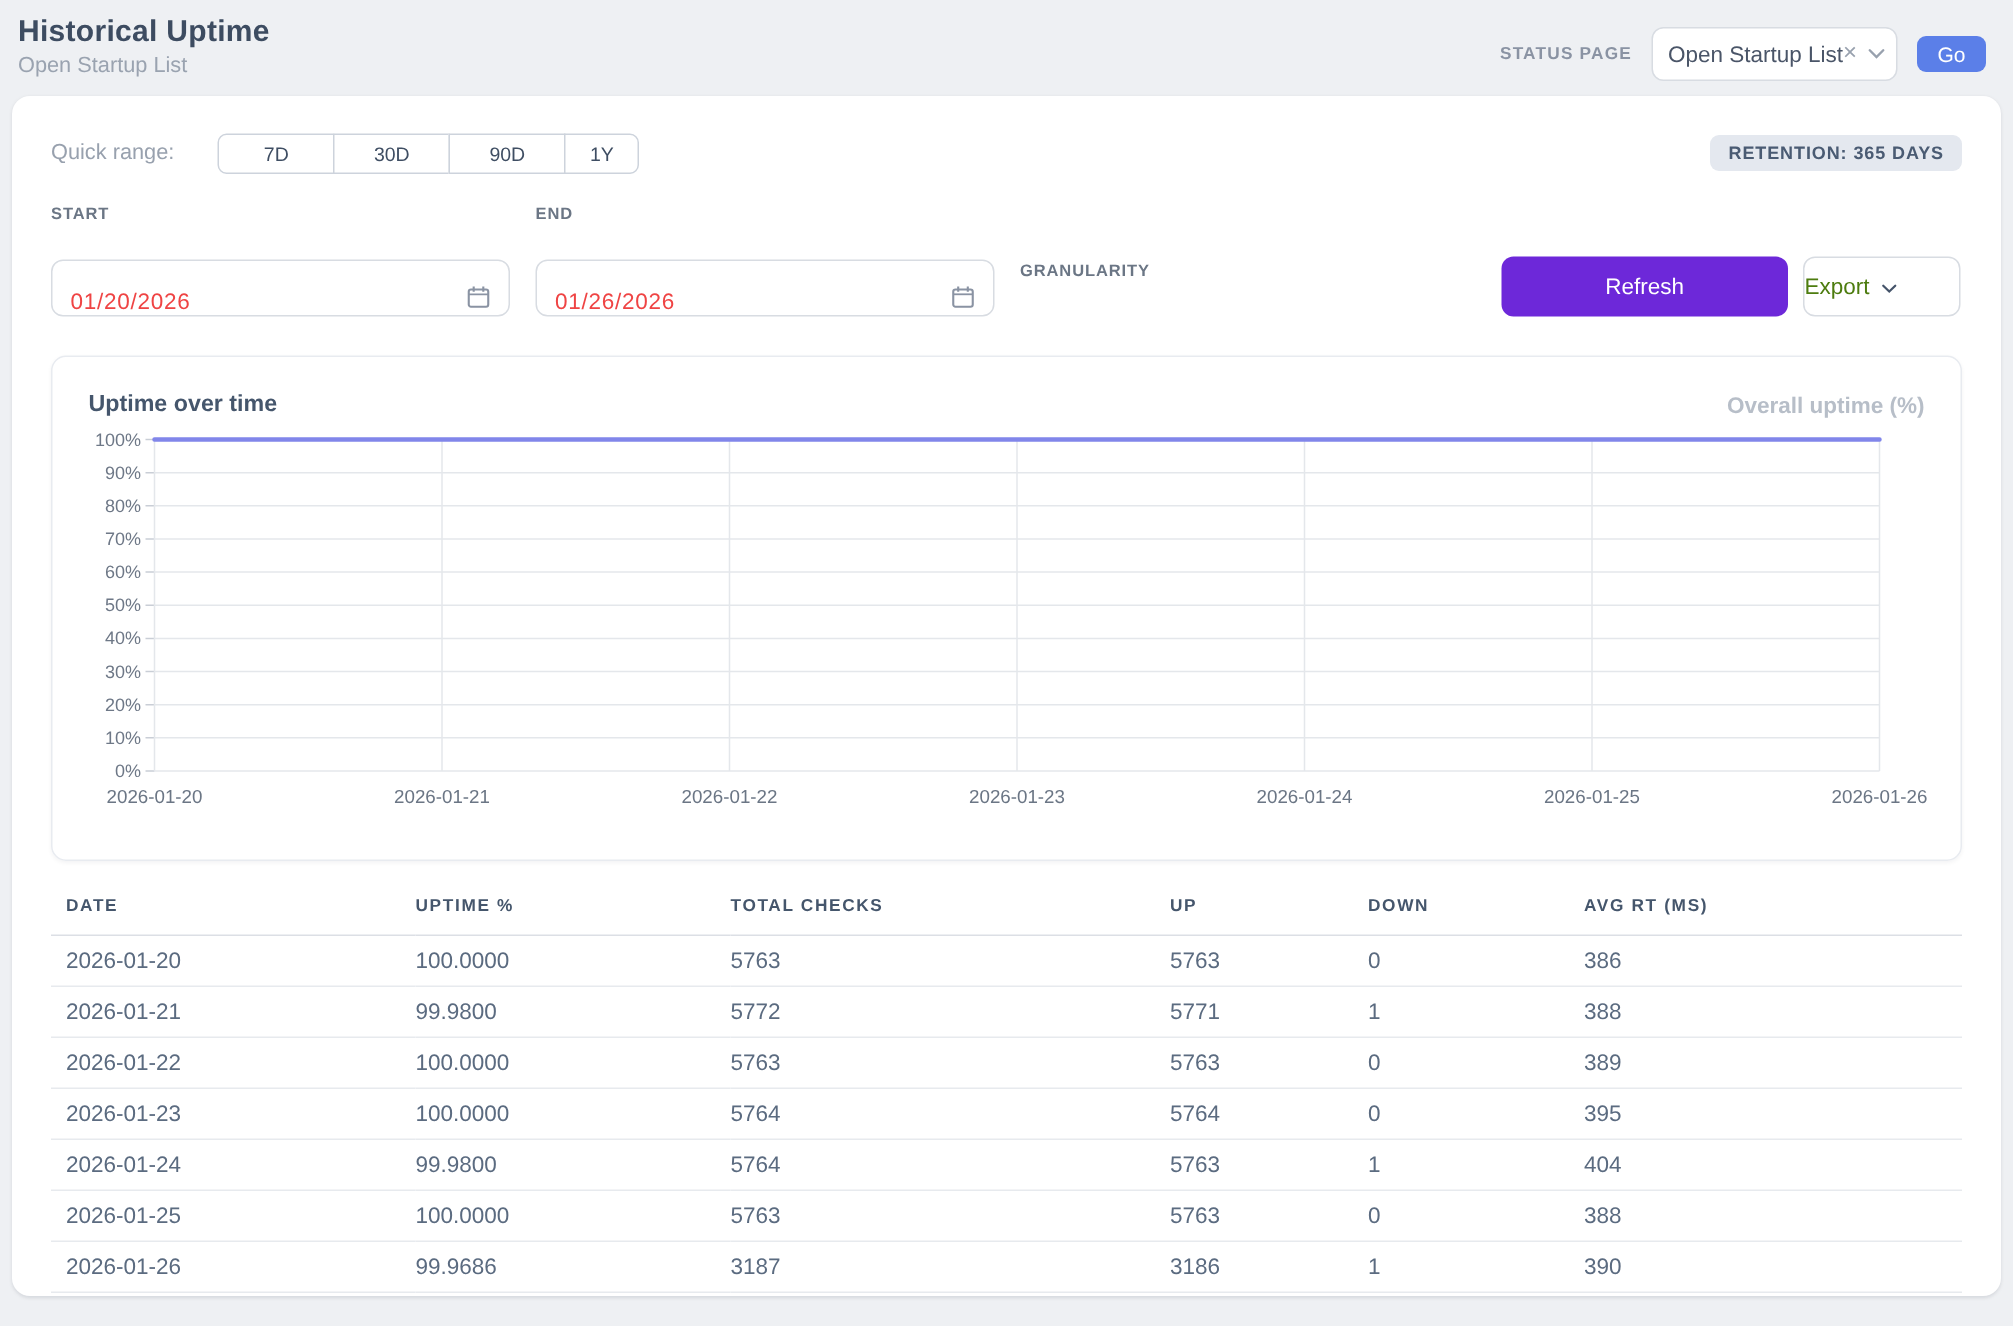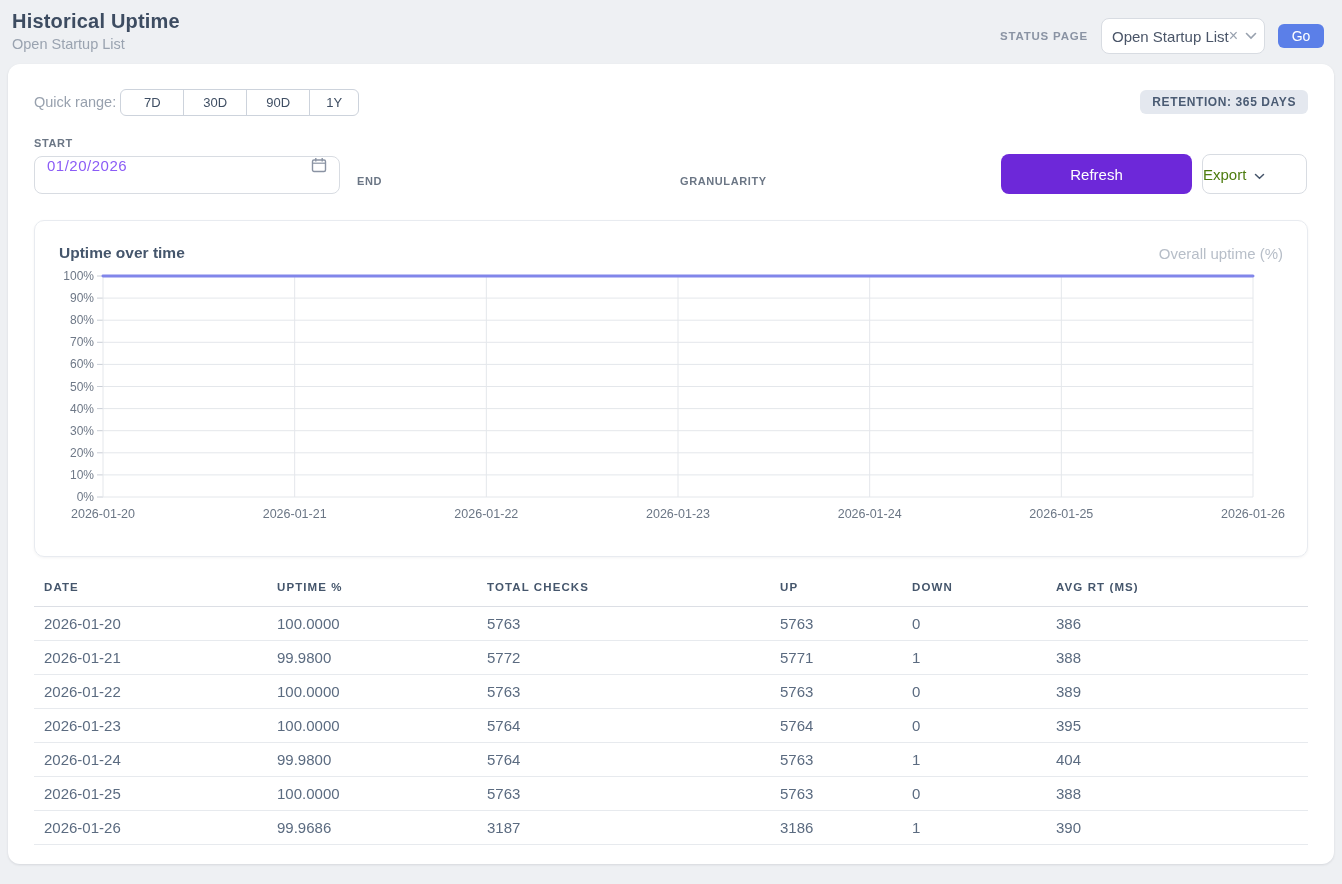--- a/index.html
+++ b/index.html
@@ -32,41 +32,41 @@
     border: none; border-radius: 6px; font-size: 14px; font-family: inherit; cursor: pointer;
   }
   
   .main-card {
     margin: 0 8px; height: 800px; background: #fff; border-radius: 12px;
     box-shadow: 0 1px 3px rgba(16,24,40,.07), 0 1px 2px rgba(16,24,40,.04);
     padding: 24px 26px;
   }
   
   .row1 { display: flex; justify-content: space-between; align-items: center; height: 28px; }
-  .row1-left { display: flex; align-items: center; gap: 4px; }
+  .row1-left { display: flex; align-items: center; gap: 29px; }
   .quick-label { font-size: 14.5px; color: #98a1ae; }
   .seg-group { display: flex; }
   .seg-btn {
     background: #fff; border: 1px solid #cdd3dc; color: #3f4e63;
-    font-size: 13px; font-family: inherit; padding: 5px 0; width: 64px; text-align: center;
+    font-size: 13px; font-family: inherit; padding: 5px 0; width: 78px; text-align: center;
     margin-left: -1px; cursor: pointer;
   }
   .seg-btn:first-child { border-radius: 6px 0 0 6px; margin-left: 0; }
   .seg-btn:last-child { border-radius: 0 6px 6px 0; width: 50px; }
   .retention-badge {
     background: #e4e8ef; color: #4a5b73; font-size: 12px; font-weight: 700;
     letter-spacing: .6px; padding: 5px 12px; border-radius: 6px;
   }
   
   .row2 { display: flex; margin-top: 21px; align-items: flex-end; }
   .field { display: flex; flex-direction: column; }
-  .field-label { font-size: 11px; font-weight: 600; color: #6b7685; letter-spacing: .6px; margin-bottom: 7px; }
+  .field-label { font-size: 11px; font-weight: 600; color: #6b7685; letter-spacing: .6px; margin-bottom: 24px; }
   .input-box {
     height: 38px; border: 1px solid #d8dce2; border-radius: 8px; background: #fff;
-    display: flex; align-items: flex-start; padding: 0 12px; font-size: 15px; color: #8b5cf6;
+    display: flex; align-items: flex-end; padding: 0 12px; font-size: 15px; color: #ef4444;
   }
   .date-field { width: 306px; }
   .date-value { letter-spacing: .5px; }
   .input-box .spacer { flex: 1; }
   .gran-field { width: 305px; }
   .gap17 { width: 17px; } .gap16 { width: 16px; } .gap10 { width: 10px; }
   .refresh-btn {
     width: 191px; height: 40px; background: #6d28d9; color: #fff; border: none;
     border-radius: 8px; font-size: 15px; font-family: inherit; cursor: pointer;
   }
@@ -75,21 +75,21 @@
     border-radius: 8px; font-size: 15px; color: #4d7c0f; font-family: inherit; cursor: pointer;
     display: flex; align-items: center; gap: 8px;
   }
   
   .chart-card {
     margin-top: 26px; border: 1px solid #e8ebf0; border-radius: 10px;
     box-shadow: 0 1px 3px rgba(16,24,40,.05); padding: 23px 24px 14px; height: 337px;
   }
   .chart-head { display: flex; justify-content: space-between; align-items: center; }
   .chart-title { font-size: 15.5px; font-weight: 700; color: #45566c; }
-  .chart-legend { font-size: 15px; color: #b7bec8; }
+  .chart-legend { font-size: 15px; color: #b7bec8; font-weight: bold; }
   .chart-area { margin-top: 6px; }
   
   .table-wrap { margin-top: 24px; }
   table { width: 100%; border-collapse: collapse; }
   th {
     text-align: left; font-size: 11.5px; font-weight: 700; letter-spacing: 1.1px;
     color: #45566c; padding: 0 0 13px 0; border-bottom: 1px solid #dcdfe5;
   }
   th:first-child, td:first-child { padding-left: 10px; }
   td {
@@ -148,20 +148,32 @@
               <line x1="4.8" y1="1" x2="4.8" y2="4.5" stroke="#8a93a3" stroke-width="1.4"></line>
               <line x1="11.2" y1="1" x2="11.2" y2="4.5" stroke="#8a93a3" stroke-width="1.4"></line>
               <line x1="1.5" y1="6.2" x2="14.5" y2="6.2" stroke="#8a93a3" stroke-width="1.2"></line>
             </svg>
         </span>
       </div>
     </div>
     <div class="gap17"></div>
     <div class="field date-field">
       <span class="field-label">END</span>
+      <div class="input-box">
+        <span class="date-value">01/26/2026</span>
+        <span class="spacer"></span>
+        <span>
+          <svg width="16" height="16" viewBox="0 0 16 16">
+              <rect x="1.5" y="3" width="13" height="11.5" rx="1.5" fill="none" stroke="#8a93a3" stroke-width="1.4"></rect>
+              <line x1="4.8" y1="1" x2="4.8" y2="4.5" stroke="#8a93a3" stroke-width="1.4"></line>
+              <line x1="11.2" y1="1" x2="11.2" y2="4.5" stroke="#8a93a3" stroke-width="1.4"></line>
+              <line x1="1.5" y1="6.2" x2="14.5" y2="6.2" stroke="#8a93a3" stroke-width="1.2"></line>
+            </svg>
+        </span>
+      </div>
     </div>
     <div class="gap17"></div>
     <div class="field gran-field">
       <span class="field-label">GRANULARITY</span>
     </div>
     <div class="gap16"></div>
     <button class="refresh-btn">Refresh</button>
     <div class="gap10"></div>
     <button class="export-btn">
       <span>Export</span>

